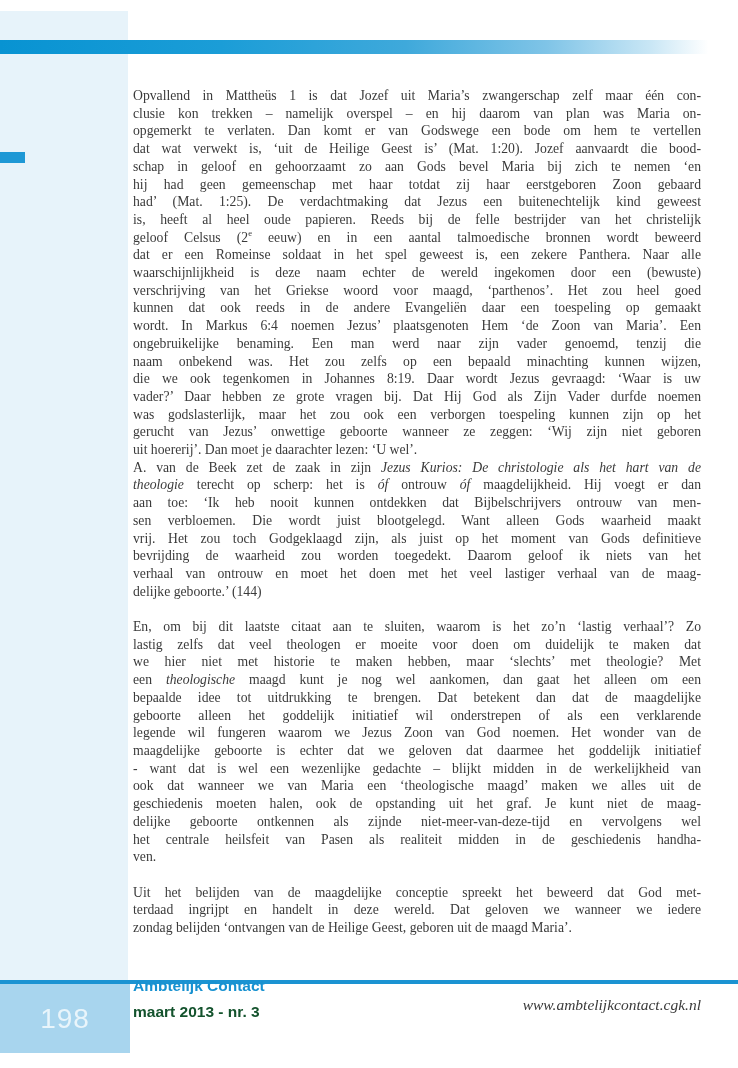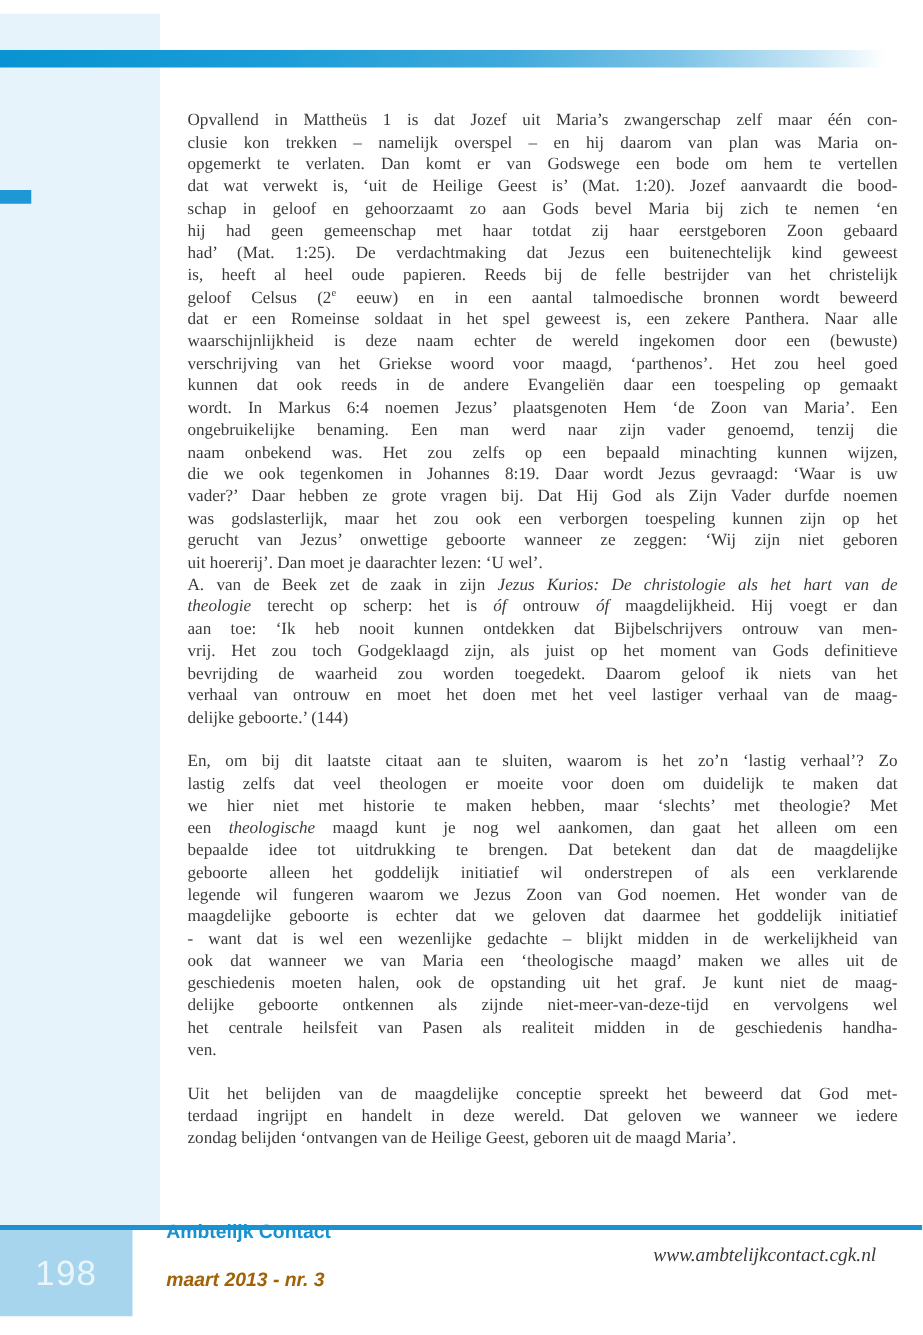--- a/index.html
+++ b/index.html
@@ -24,40 +24,40 @@
       #0893d2 0%, #1b9dd7 30%, #3fa9db 55%, #7fc4e7 74%,
       #c8e6f5 88%, #ffffff 96%);
   }
   .accent-mark {
     position: absolute;
     left: 0; top: 152px;
     width: 25px; height: 11px;
   }
   .article {
     position: absolute;
-    left: 150px; top: 87px;
+    left: 133px; top: 87px;
     width: 568px;
     color: #3a3a3a;
     font-size: 13.7px;
     line-height: 17.7px;
   }
   .paragraph + .paragraph { margin-top: 17.7px; }
   .line { text-align: justify; text-align-last: justify; }
   .line.end { text-align-last: left; }
   .line i { font-style: italic; }
   .line sup { font-size: 8.5px; line-height: 0; vertical-align: super; }
   .footer-rule {
     position: absolute;
     left: 0; top: 980px;
     width: 738px; height: 4px;
   }
   .page-box {
     position: absolute;
     left: 0; top: 984px;
-    width: 106px; height: 69px;
+    width: 130px; height: 69px;
     display: flex; align-items: center; justify-content: center;
   }
   .page-num {
     font-family: "Liberation Sans", sans-serif;
     font-size: 28px;
     letter-spacing: 1px;
     color: #e9f5fb;
   }
   .footer-left {
     position: absolute;
@@ -66,23 +66,22 @@
   }
   .journal-title {
     font-weight: bold;
     font-size: 15.5px;
     line-height: 19px;
   }
   .issue-line {
     font-weight: bold;
     font-size: 15.5px;
     line-height: 19px;
-    color: #a16207;
-    margin-top: 20px;
-    font-style: italic;
+    color: #14532d;
+    margin-top: 7px;
   }
   .website {
     position: absolute;
     right: 37px; top: 996px;
     font-family: "Liberation Serif", serif;
     font-style: italic;
     font-size: 15.5px;
     color: #3a3a3a;
     text-align: center;
   }
@@ -115,20 +114,21 @@
         <div class="line">ongebruikelijke benaming. Een man werd naar zijn vader genoemd, tenzij die</div>
         <div class="line">naam onbekend was. Het zou zelfs op een bepaald minachting kunnen wijzen,</div>
         <div class="line">die we ook tegenkomen in Johannes 8:19. Daar wordt Jezus gevraagd: ‘Waar is uw</div>
         <div class="line">vader?’ Daar hebben ze grote vragen bij. Dat Hij God als Zijn Vader durfde noemen</div>
         <div class="line">was godslasterlijk, maar het zou ook een verborgen toespeling kunnen zijn op het</div>
         <div class="line">gerucht van Jezus’ onwettige geboorte wanneer ze zeggen: ‘Wij zijn niet geboren</div>
         <div class="line end">uit hoererij’. Dan moet je daarachter lezen: ‘U wel’.</div>
         <div class="line">A. van de Beek zet de zaak in zijn <i>Jezus Kurios: De christologie als het hart van de</i></div>
         <div class="line"><i>theologie</i> terecht op scherp: het is <i>óf</i> ontrouw <i>óf</i> maagdelijkheid. Hij voegt er dan</div>
         <div class="line">aan toe: ‘Ik heb nooit kunnen ontdekken dat Bijbelschrijvers ontrouw van men-</div>
+        <div class="line">sen verbloemen. Die wordt juist blootgelegd. Want alleen Gods waarheid maakt</div>
         <div class="line">vrij. Het zou toch Godgeklaagd zijn, als juist op het moment van Gods definitieve</div>
         <div class="line">bevrijding de waarheid zou worden toegedekt. Daarom geloof ik niets van het</div>
         <div class="line">verhaal van ontrouw en moet het doen met het veel lastiger verhaal van de maag-</div>
         <div class="line end">delijke geboorte.’ (144)</div>
       </div>
       <div class="paragraph">
         <div class="line">En, om bij dit laatste citaat aan te sluiten, waarom is het zo’n ‘lastig verhaal’? Zo</div>
         <div class="line">lastig zelfs dat veel theologen er moeite voor doen om duidelijk te maken dat</div>
         <div class="line">we hier niet met historie te maken hebben, maar ‘slechts’ met theologie? Met</div>
         <div class="line">een <i>theologische</i> maagd kunt je nog wel aankomen, dan gaat het alleen om een</div>

